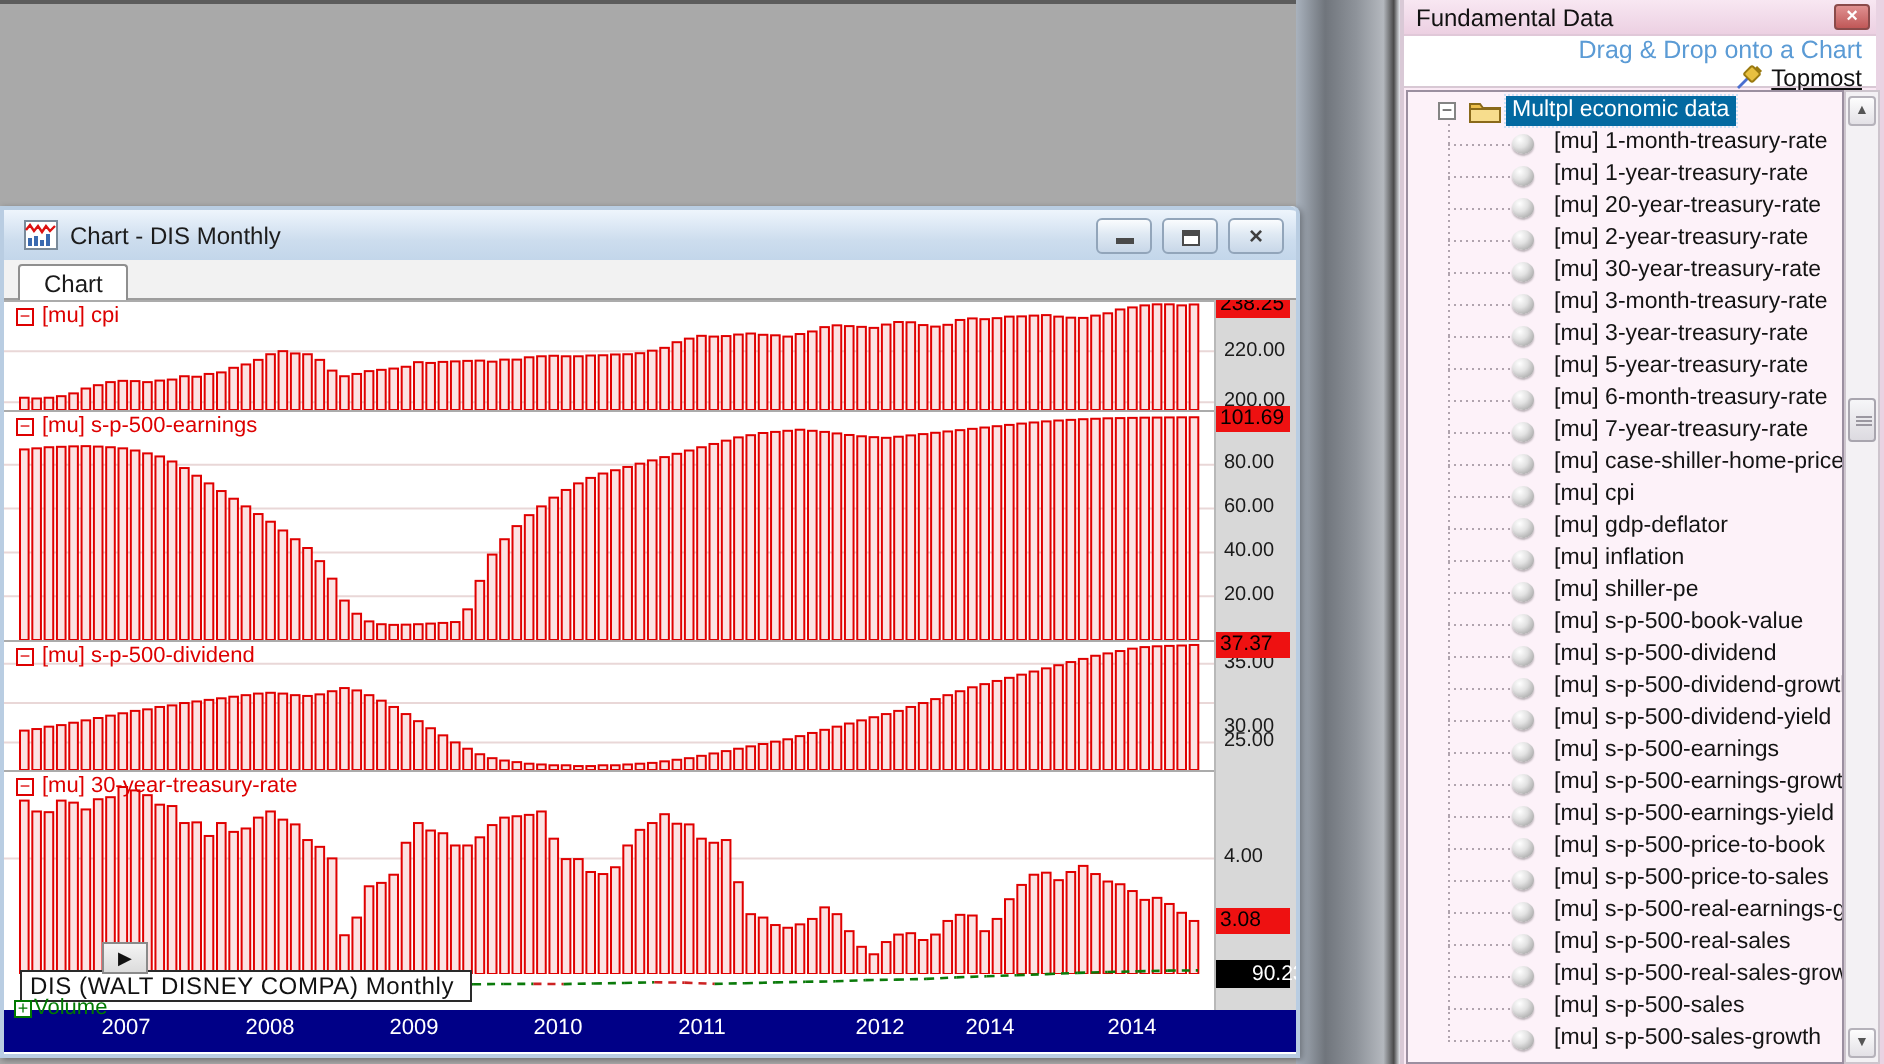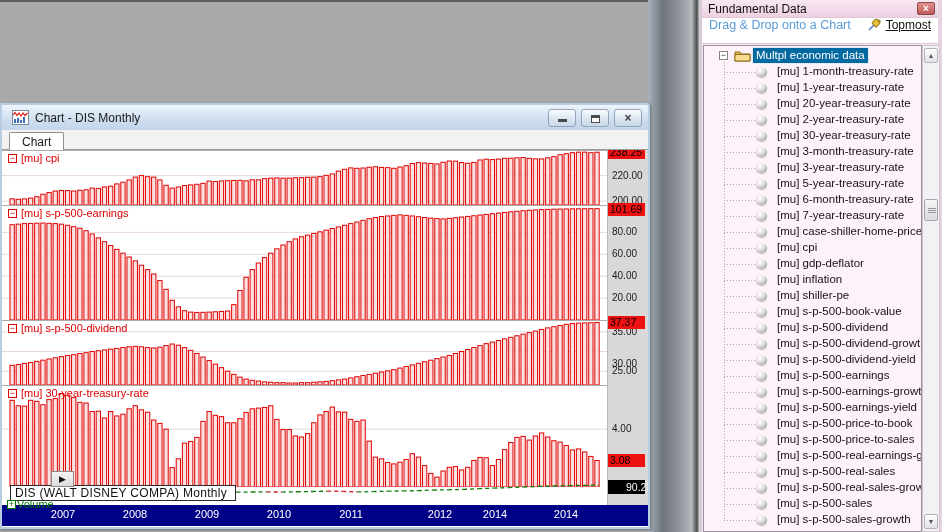--- a/index.html
+++ b/index.html
@@ -47,22 +47,22 @@
   .volume-label { position:absolute; left:5px; top:348px; color:#007a00; font-size:11px; display:flex; align-items:center; gap:1px; z-index:8; }
   .volume-label .expand-box { border-color:#007a00; color:#007a00; }
 
   
   .fd-panel { position:absolute; left:700px; top:0; width:242px; height:532px; background:#fbeaf5;
     border-left:2px solid #d9c9d6; border-right:4px solid #e9d3e3; }
   .fd-titlebar { position:relative; height:18px; background:linear-gradient(#f8e7f2,#ecd0e2); display:flex;
     align-items:center; padding:0 6px; font-size:12px; color:#111; border-bottom:1px solid #e0c8d8; }
   .fd-close { position:absolute; right:3px; top:2px; width:18px; height:13px; border:1px solid #8a4a4a; border-radius:2px;
     background:linear-gradient(#e09090,#c05858); color:#fff; font-size:10px; line-height:10px; font-weight:bold; padding:0; }
-  .fd-dragrow { position:relative; height:26px; background:#ffffff; display:flex; align-items:flex-start;
-    justify-content:space-between; padding:0 7px; border-bottom:1px solid #d8c8d4; }
+  .fd-dragrow { position:relative; height:26px; background:#ffffff; display:flex; align-items:flex-end;
+    justify-content:space-between; padding:0 7px; border-bottom:1px solid #d8c8d4;flex-direction:column; }
   .fd-drag { color:#5b9bd5; font-size:12.5px; }
   .fd-topmost { display:flex; align-items:center; gap:4px; font-size:12px; color:#111; cursor:default;text-decoration:underline; }
   .fd-tree { position:absolute; left:1px; top:45px; width:219px; height:487px; background:#fdf2f9;
     border:1px solid #9b8fa0; overflow:hidden; }
   .tree-vline { position:absolute; left:20px; top:16px; width:1px; height:459px;
     background-image:linear-gradient(#b0a4ae 40%, transparent 40%); background-size:1px 3px; }
   .tree-root { position:absolute; left:0; top:1px; height:17px; display:flex; align-items:center; }
   .tree-root .expand-box { position:absolute; left:15px; top:4px; border-color:#848484; color:#333; background:#fff; }
   .folder-icon { position:absolute; left:30px; top:2px; }
   .root-label { position:absolute; left:49px; top:1px; background:#0369a1; color:#fff; padding:0 3px; font-size:11.5px;

